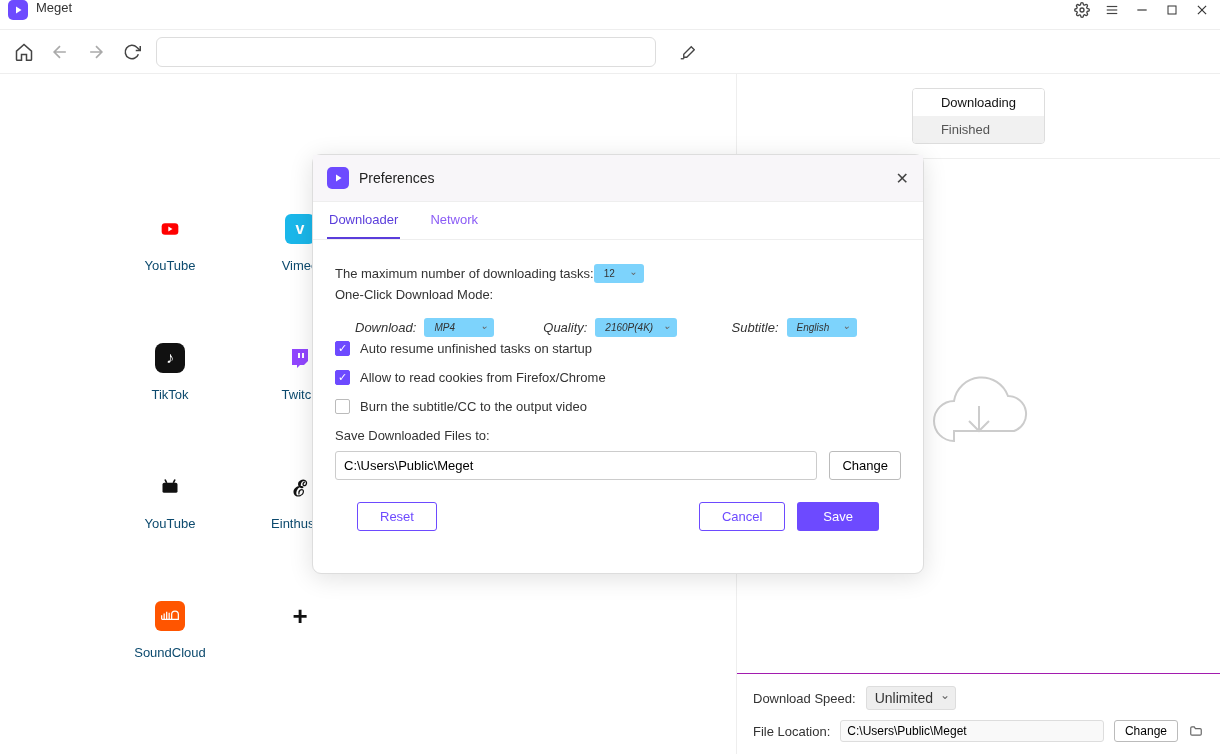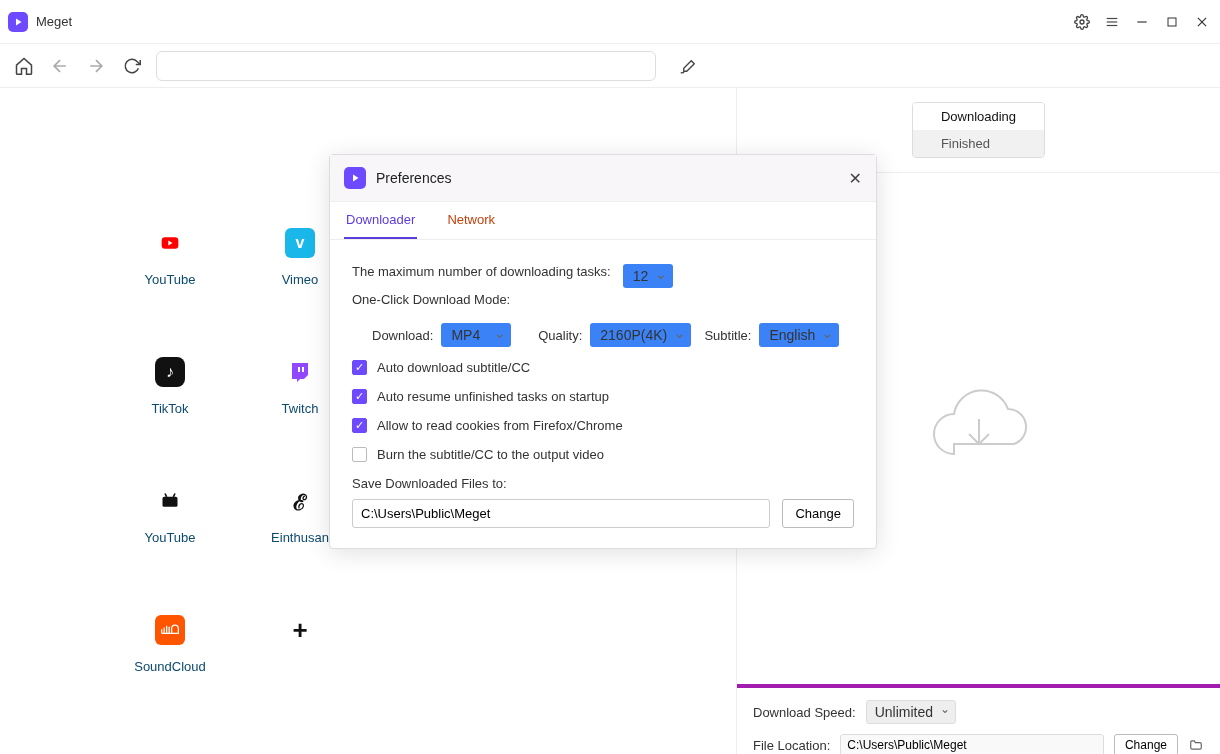--- a/index.html
+++ b/index.html
@@ -1,19 +1,19 @@
 <!DOCTYPE html>
 <html><head>
 <meta charset="utf-8">
 <style>
 * { margin: 0; padding: 0; box-sizing: border-box; font-family: -apple-system, BlinkMacSystemFont, "Segoe UI", Arial, sans-serif; }
 body { width: 1220px; height: 754px; background: #fff; overflow: hidden; position: relative; }
 
 
-.titlebar { height: 44px; display: flex; align-items: center; padding: 0 8px; border-bottom: 1px solid #eee; }
+.titlebar { height: 30px; display: flex; align-items: flex-start; padding: 0 8px; border-bottom: 1px solid #eee; }
 .titlebar .app-icon { width: 20px; height: 20px; background: #6d4aff; border-radius: 5px; display: flex; align-items: center; justify-content: center; margin-right: 8px; }
 .titlebar .app-name { font-size: 13px; color: #333; }
 .titlebar .spacer { flex: 1; }
 .titlebar .win-controls { display: flex; gap: 10px; align-items: center; }
 .titlebar .win-ctrl { width: 20px; height: 20px; display: flex; align-items: center; justify-content: center; color: #333; cursor: pointer; }
 .titlebar .win-ctrl svg, .titlebar .win-ctrl span { pointer-events: none; }
 
 
 .toolbar { height: 44px; display: flex; align-items: center; padding: 0 12px; gap: 12px; border-bottom: 1px solid #eee; }
 .toolbar .nav-btn { width: 24px; height: 24px; display: flex; align-items: center; justify-content: center; cursor: pointer; color: #444; }
@@ -31,45 +31,45 @@
 .site-icon { width: 30px; height: 30px; border-radius: 6px; display:flex;align-items:center;justify-content:center;font-weight:bold;font-size:14px;color:#fff; }
 .site-label { font-size: 13px; color: #0c4a6e; }
 
 
 .right-tabs { display:flex; justify-content:center; padding: 14px 0; border-bottom:1px solid #eee; }
 .tab-pill { display:flex; border: 1px solid #ddd; border-radius: 4px; overflow:hidden;flex-direction:column; }
 .tab-pill .tab { padding: 6px 28px; font-size: 13px; cursor:pointer; background:#f1f1f1; color:#555; }
 .tab-pill .tab.active { background:#fff; color:#111; }
 .right-body { flex:1; display:flex; align-items:center; justify-content:center; }
 .cloud-icon { color:#ccc; }
-.right-footer { padding: 12px 16px; border-top:4px solid #a21caf; font-size:13px; color:#333; }
+.right-footer { padding: 12px 16px; border-top:1px solid #a21caf; font-size:13px; color:#333; }
 .right-footer .row { display:flex; align-items:center; gap:10px; margin-bottom:10px; }
 .right-footer .row:last-child { margin-bottom:0; }
 .select-mini { background:#eee; border:1px solid #ddd; border-radius:3px; padding:3px 22px 3px 8px; font-size:14px; position:relative; cursor:pointer; }
 .select-mini::after { content:"⌄"; position:absolute; right:5px; top:1px; font-size:12px;color:#666; }
 .path-input { flex:1; border:1px solid #ddd; border-radius:3px; padding:3px 6px; font-size:12px; background:#f9f9f9; }
 .btn-mini { border:1px solid #bbb; background:#fff; padding:3px 10px; border-radius:3px; font-size:12px; cursor:pointer; }
 .folder-mini { width:16px;height:16px;display:flex;align-items:center;justify-content:center;color:#666;cursor:pointer; }
 
 
-.modal { position:absolute; left:329px; top:154px; width:548px; background:#fff; border:1px solid #ddd; border-radius:4px; box-shadow:0 4px 24px rgba(0,0,0,0.12); }
+.modal { position:absolute; left:312px; top:154px; width:612px; background:#fff; border:1px solid #ddd; border-radius:9px; box-shadow:0 4px 24px rgba(0,0,0,0.12); }
 .modal-head { display:flex; align-items:center; padding:12px 14px; background:#f8f6f9; border-bottom:1px solid #eee; }
 .modal-head .app-icon { width:22px;height:22px;background:#6d4aff;border-radius:5px;display:flex;align-items:center;justify-content:center;margin-right:10px; }
 .modal-head .title { font-size:14px; color:#222; }
 .modal-head .close { margin-left:auto; cursor:pointer; color:#444; font-size:16px; }
 .modal-tabs { display:flex; gap:28px; padding:0 14px; border-bottom:1px solid #eee; }
-.modal-tabs .mtab { padding:10px 2px; font-size:13px; color:#c2410c; cursor:pointer; border-bottom:2px solid transparent; }
+.modal-tabs .mtab { padding:10px 2px; font-size:13px; color:#8b5cf6; cursor:pointer; border-bottom:2px solid transparent; }
 .modal-tabs .mtab.active { color:#5a3ddb; border-bottom-color:#5a3ddb; }
 .modal-body { padding:24px 22px 20px; font-size:13px; color:#333; }
-.field-row { display:flex; align-items:flex-start; gap:12px; margin-bottom:2px; }
+.field-row { display:flex; align-items:center; gap:0; margin-bottom:2px; }
 .field-row .lbl { color:#333; }
-.dropdown { background:#3b82f6; border-radius:3px; padding:4px 24px 4px 10px; position:relative; cursor:pointer; font-size:14px; min-width:50px; }
+.dropdown { background:#7dd3fc; border-radius:3px; padding:4px 24px 4px 10px; position:relative; cursor:pointer; font-size:10px; min-width:50px; }
 .dropdown::after { content:"⌄"; position:absolute; right:6px; top:2px; color:#666; }
 .section-label { margin:4px 0 16px; color:#333; }
-.triple-row { display:flex; align-items:flex-start; gap:0; margin-bottom:13px; }
+.triple-row { display:flex; align-items:flex-start; gap:0; margin-bottom:4px;font-style:italic; }
 .triple-row .col { display:flex; align-items:center; gap:8px; }
 .triple-row .col.c1 { margin-left:20px; width:200px; }
 .triple-row .col.c2 { width:200px; }
 .triple-row .col.c3 { width:180px; }
 .triple-row .col .lbl { font-size:13px; }
 .checkbox-row { display:flex; align-items:center; gap:10px; margin-bottom:14px; }
 .cbox { width:15px; height:15px; border:1.5px solid #6d4aff; border-radius:2px; cursor:pointer; display:flex;align-items:center;justify-content:center; }
 .cbox.checked { background:#6d4aff; }
 .cbox.checked::after { content:"✓"; color:#fff; font-size:11px; line-height:1; }
 .cbox.unchecked { border-color:#bbb; }
@@ -293,35 +293,37 @@
         <div class="dropdown" style="min-width:80px">2160P(4K)</div>
       </div>
       <div class="col c3">
         <span class="lbl">Subtitle:</span>
         <div class="dropdown" style="min-width:70px">English</div>
       </div>
     </div>
 
     <div class="checkbox-row">
       <div class="cbox checked"></div>
-      <span>Auto download subtitle/CC</span>
-    </div>
-    <div class="checkbox-row">
-      <div class="cbox checked"></div>
       <span>Auto resume unfinished tasks on startup</span>
     </div>
     <div class="checkbox-row">
       <div class="cbox checked"></div>
       <span>Allow to read cookies from Firefox/Chrome</span>
     </div>
     <div class="checkbox-row">
       <div class="cbox unchecked"></div>
       <span>Burn the subtitle/CC to the output video</span>
     </div>
 
     <div style="margin-top:10px;margin-bottom:8px">Save Downloaded Files to:</div>
     <div class="save-path-row">
       <input type="text" value="C:\Users\Public\Meget" style="">
       <button class="btn-outline">Change</button>
     </div>
 
+    <div class="modal-footer">
+      <button class="btn-reset">Reset</button>
+      <div class="spacer"></div>
+      <button class="btn-cancel">Cancel</button>
+      <button class="btn-save">Save</button>
+    </div>
   </div>
 </div>
 
 </body></html>

